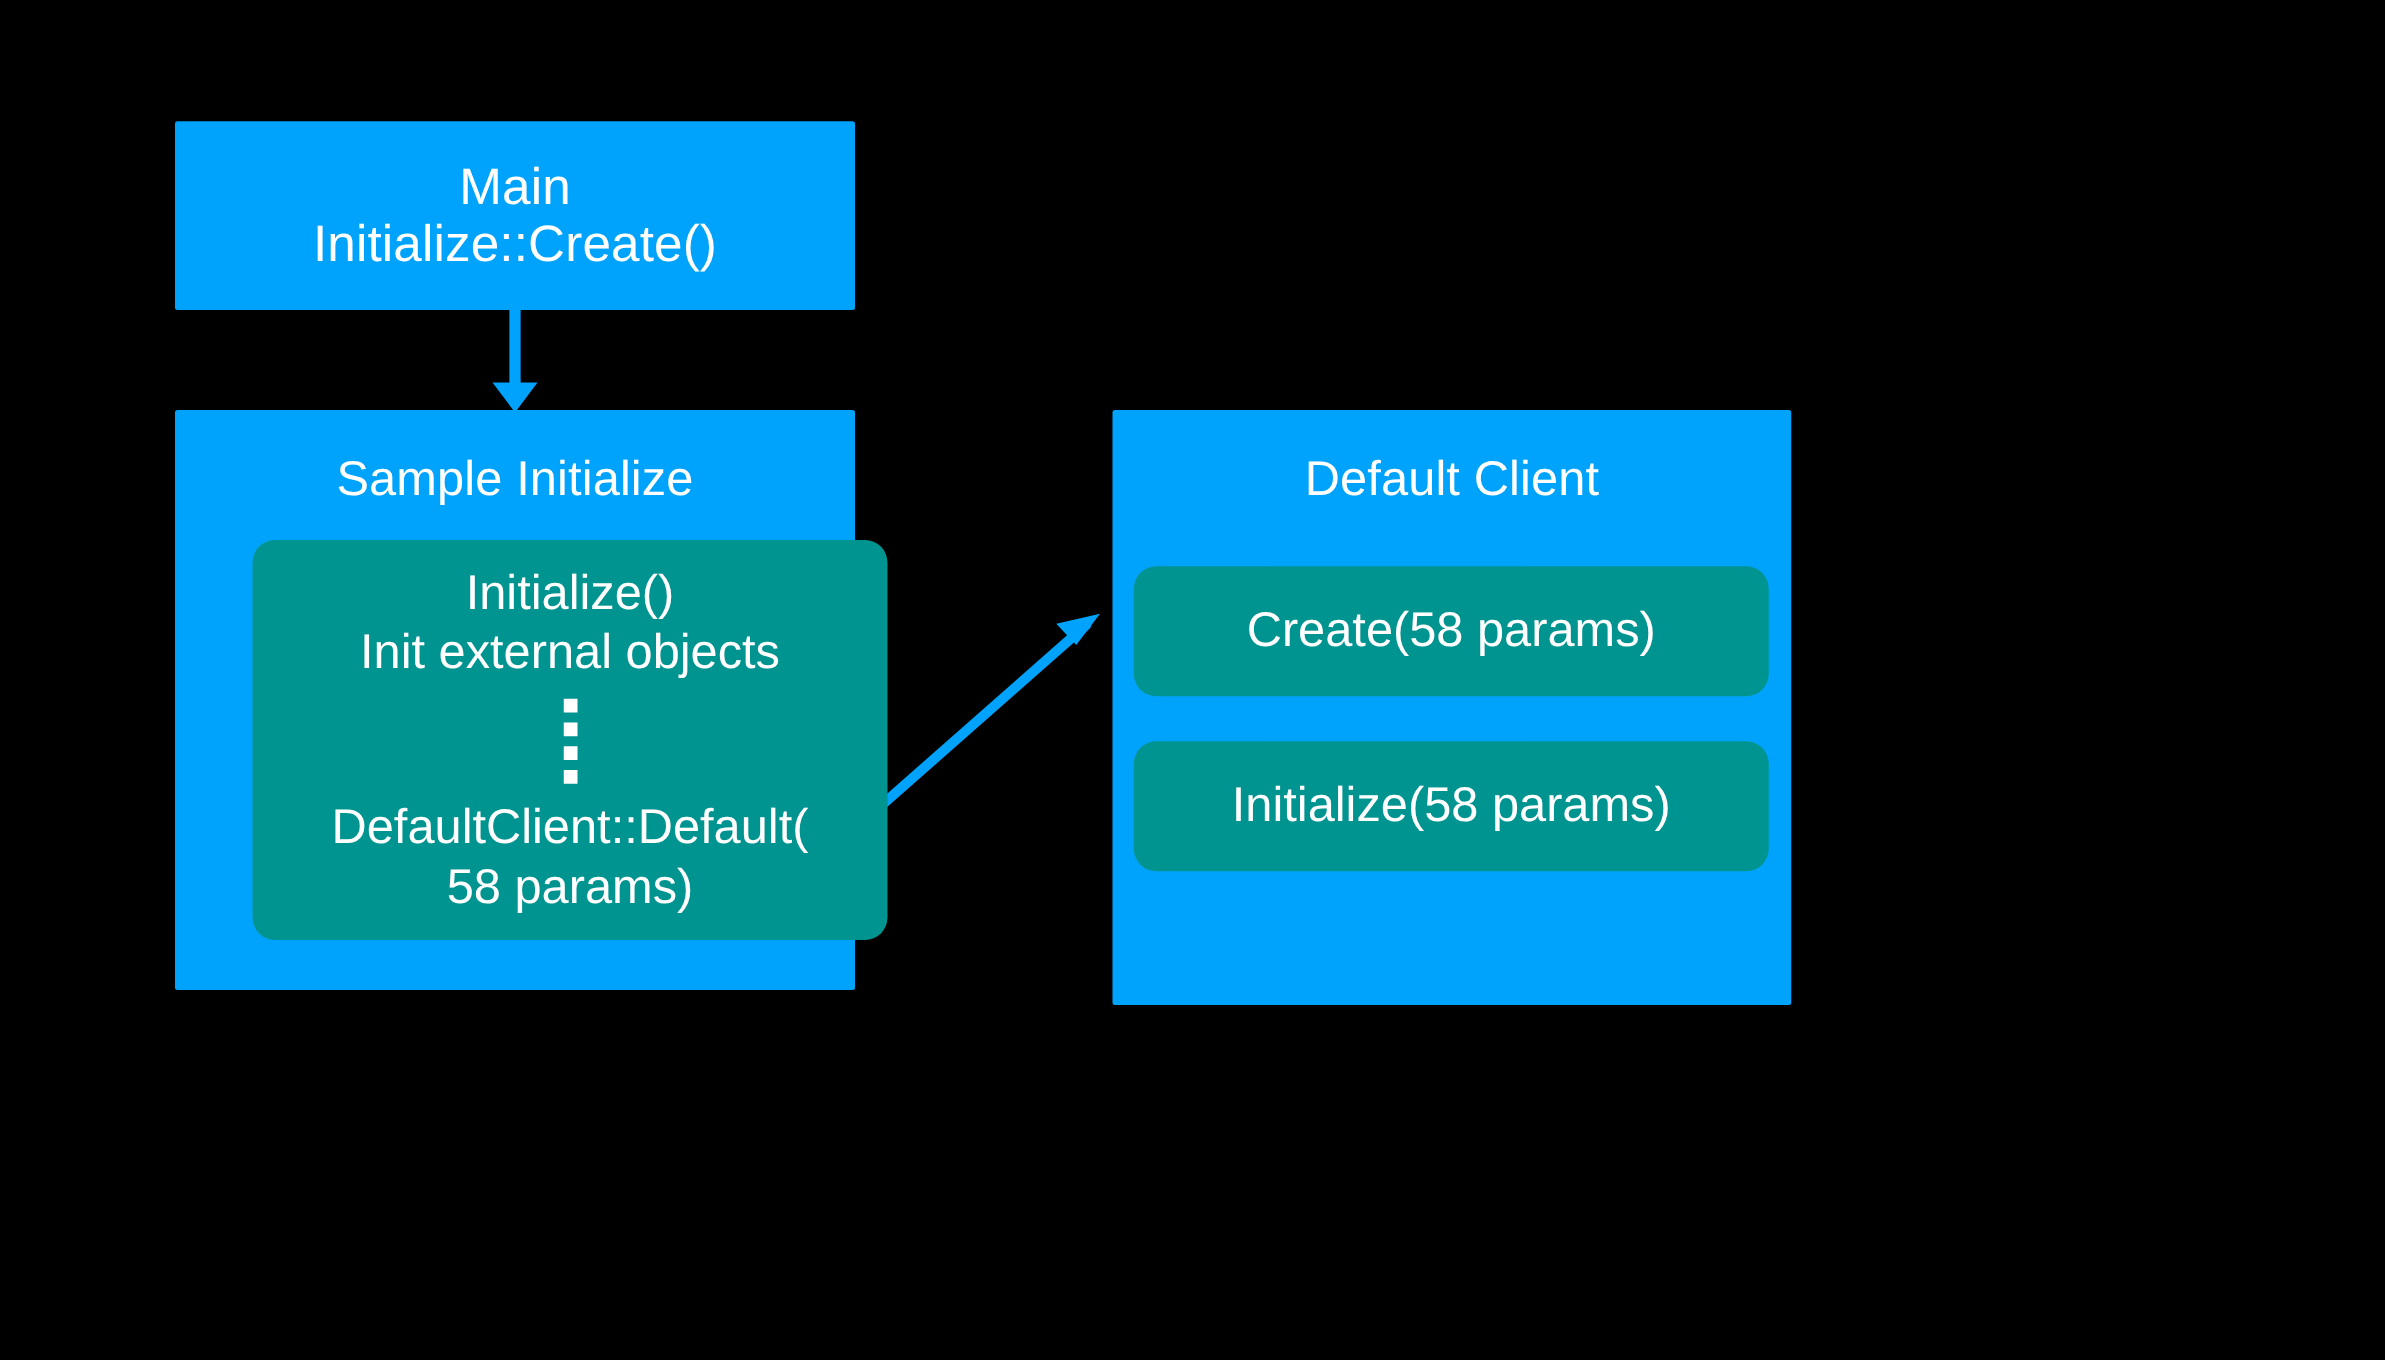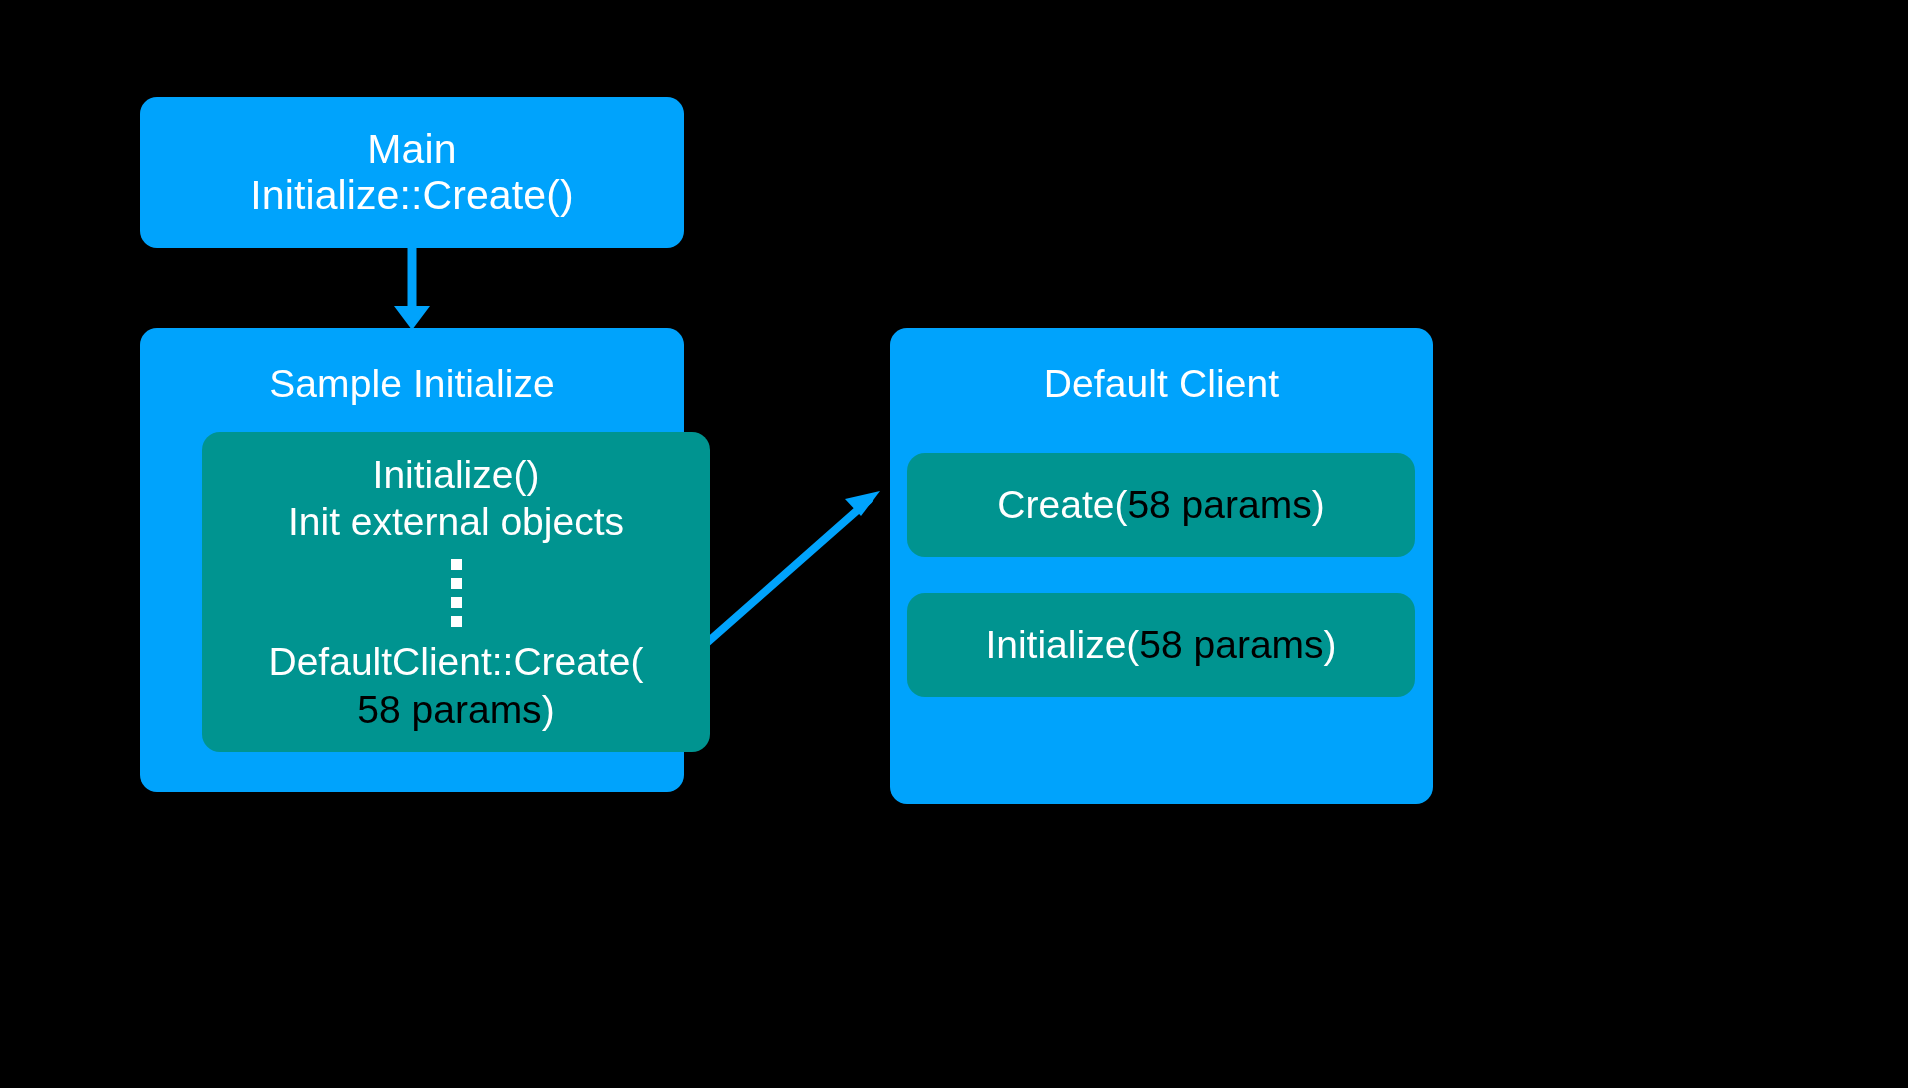--- a/index.html
+++ b/index.html
@@ -16,42 +16,42 @@
     width: 1908px;
     height: 1088px;
     background: #000000;
     overflow: hidden;
   }
 
   
   .outer-box {
     position: absolute;
     background: var(--blue, #00A3FC);
-    border-radius: 17px;
+    border-radius: 2px;
     box-sizing: border-box;
   }
   .box-title {
     color: #FFFFFF;
     text-align: center;
     font-weight: 400;
     line-height: 1.12;
     letter-spacing: 0.1px;
   }
   .inner-box {
     background: var(--teal, #009490);
     border-radius: 18px;
     box-sizing: border-box;
     display: flex;
     flex-direction: column;
     align-items: center;
     justify-content: center;
     color: #FFFFFF;
     text-align: center;
   }
-  .hl { color: #000000; }
+  .hl { color: #ffffff; }
 
   
   #main-box {
     left: 140px; top: 97px;
     width: 544px; height: 151px;
     display: flex; align-items: center; justify-content: center;
   }
   #main-box .box-title {
     font-size: 41px;
   }
@@ -154,21 +154,21 @@
       <div>Init external objects</div>
 
       <div class="ellipsis-dots">
         <i></i>
           <i></i>
           <i></i>
           <i></i>
       </div>
 
       <div>
-        <span>DefaultClient::Create(</span>
+        <span>DefaultClient::Default(</span>
       </div>
       <div>
         <span class="hl">58 params</span><span>)</span>
       </div>
     </div>
   </div>
 
   <div class="outer-box" id="default-client-box">
     <div class="box-title">Default Client</div>
 

